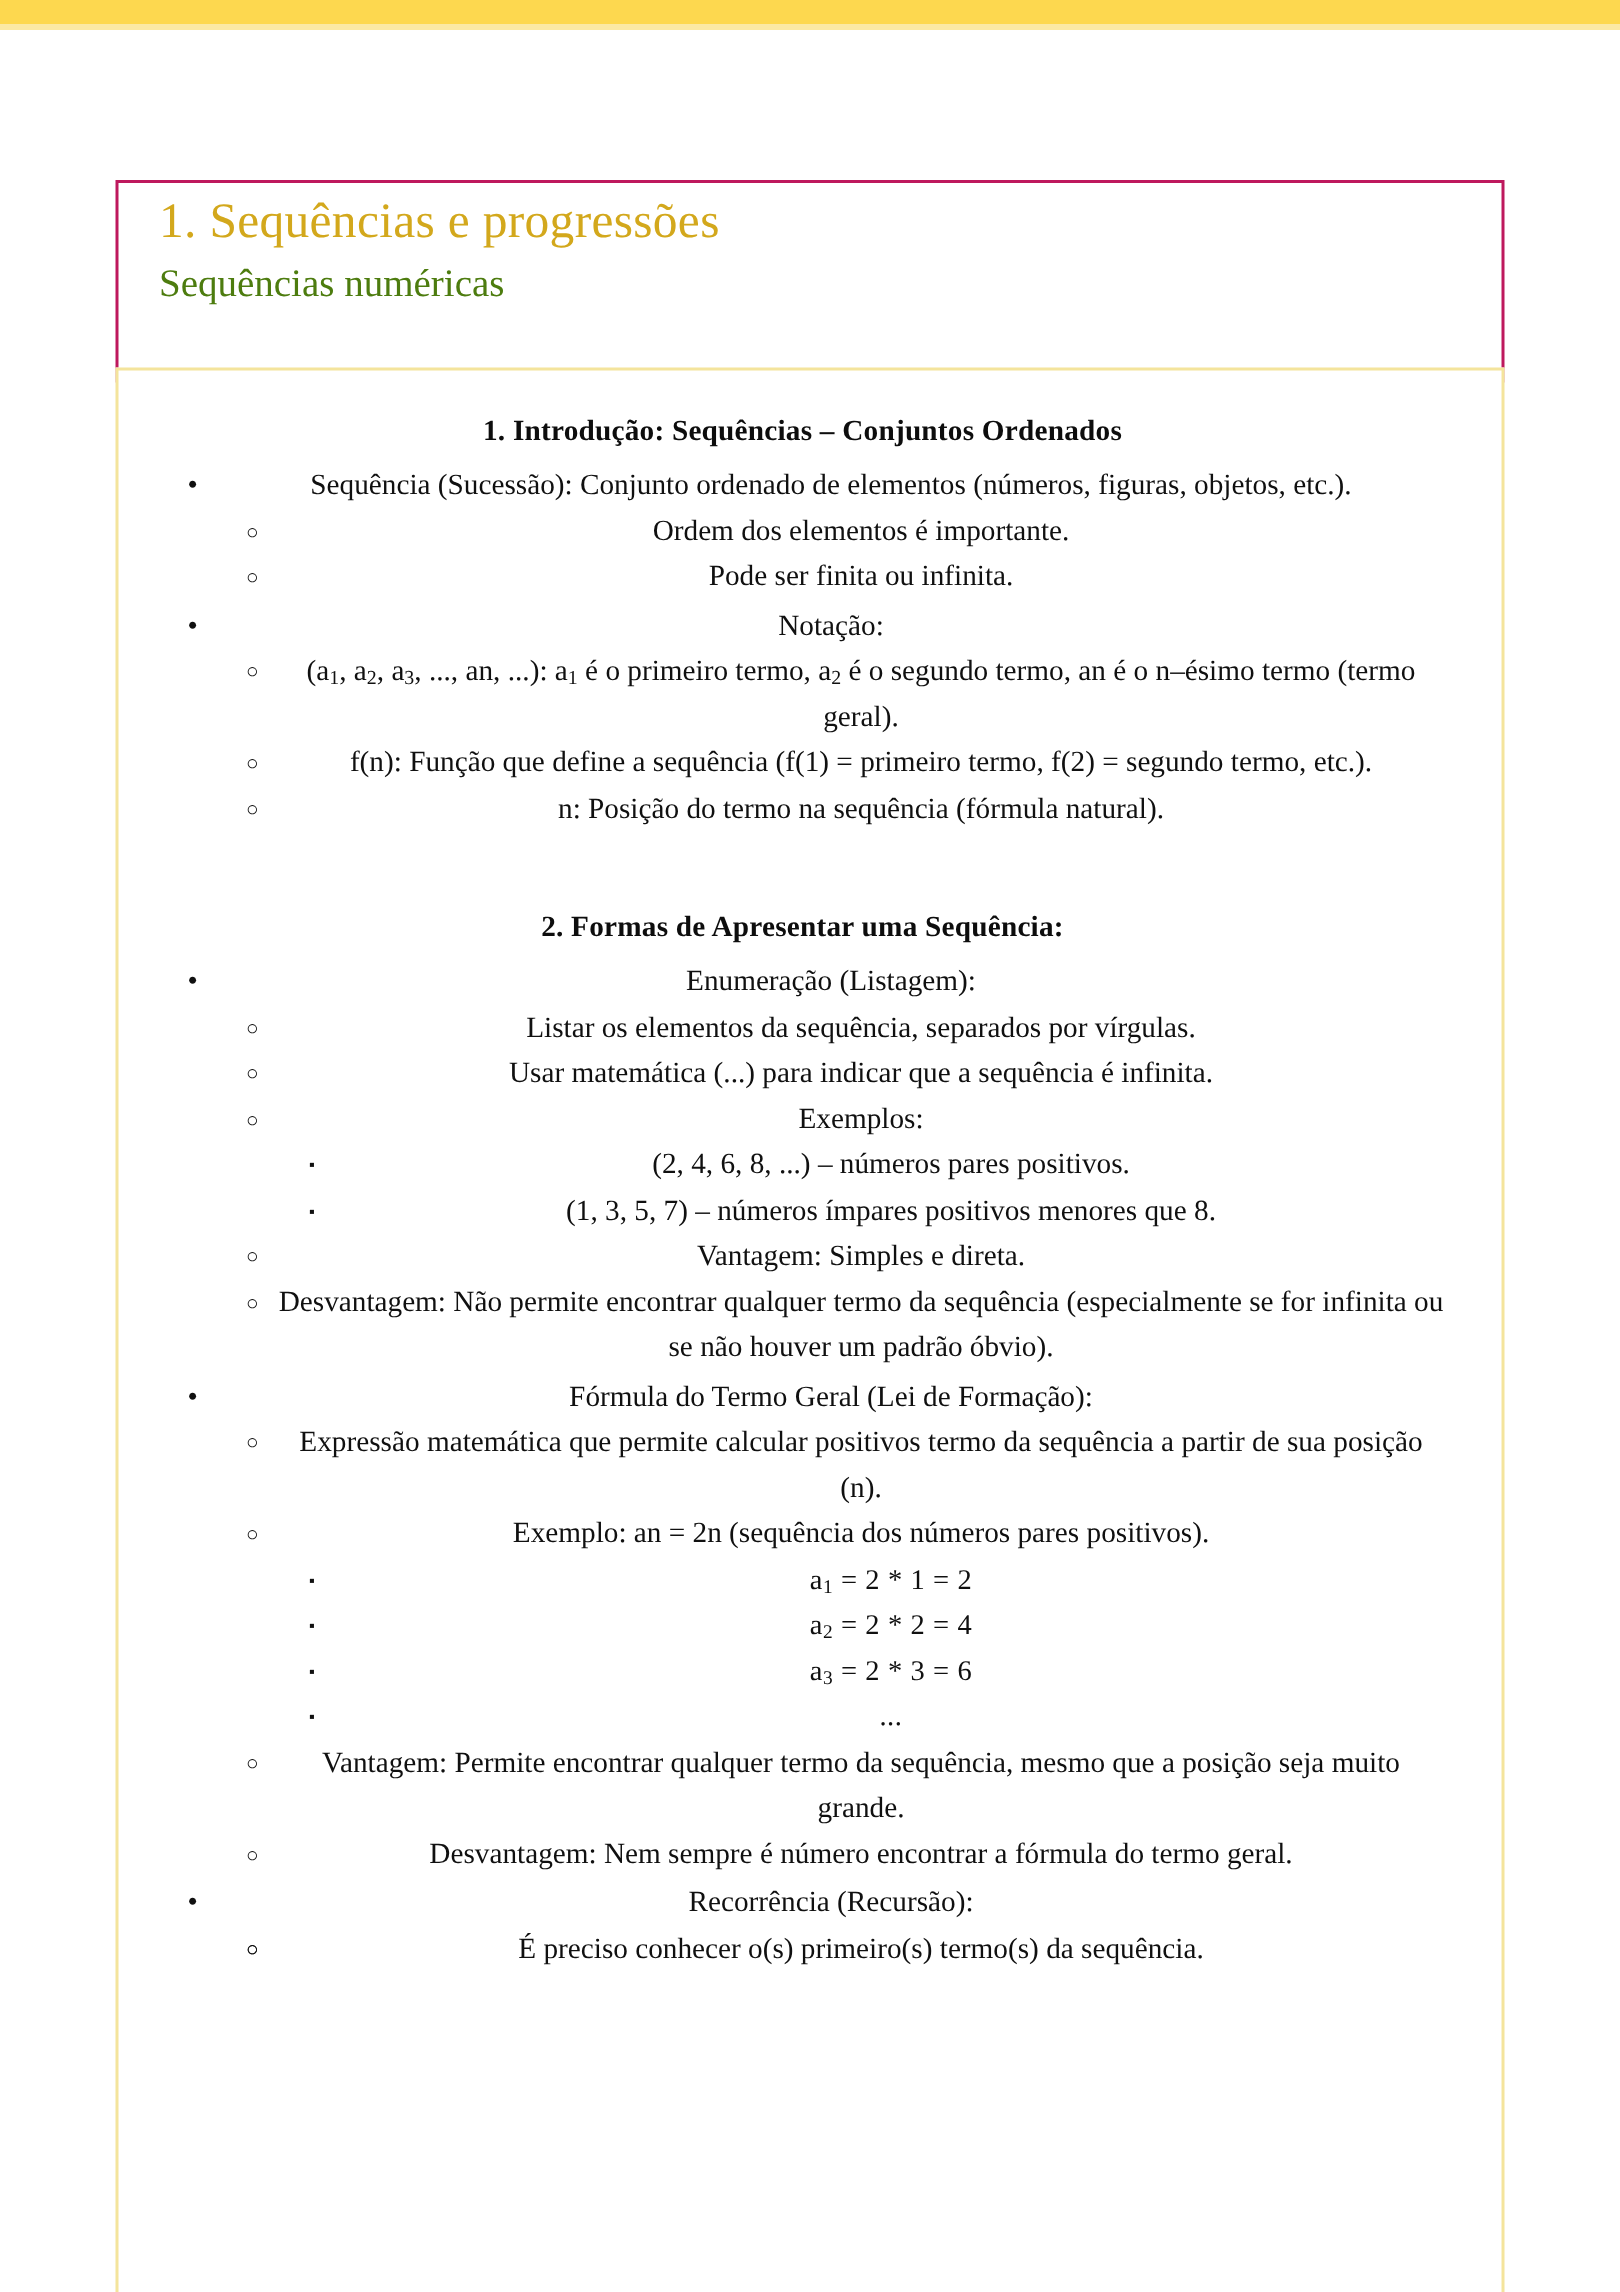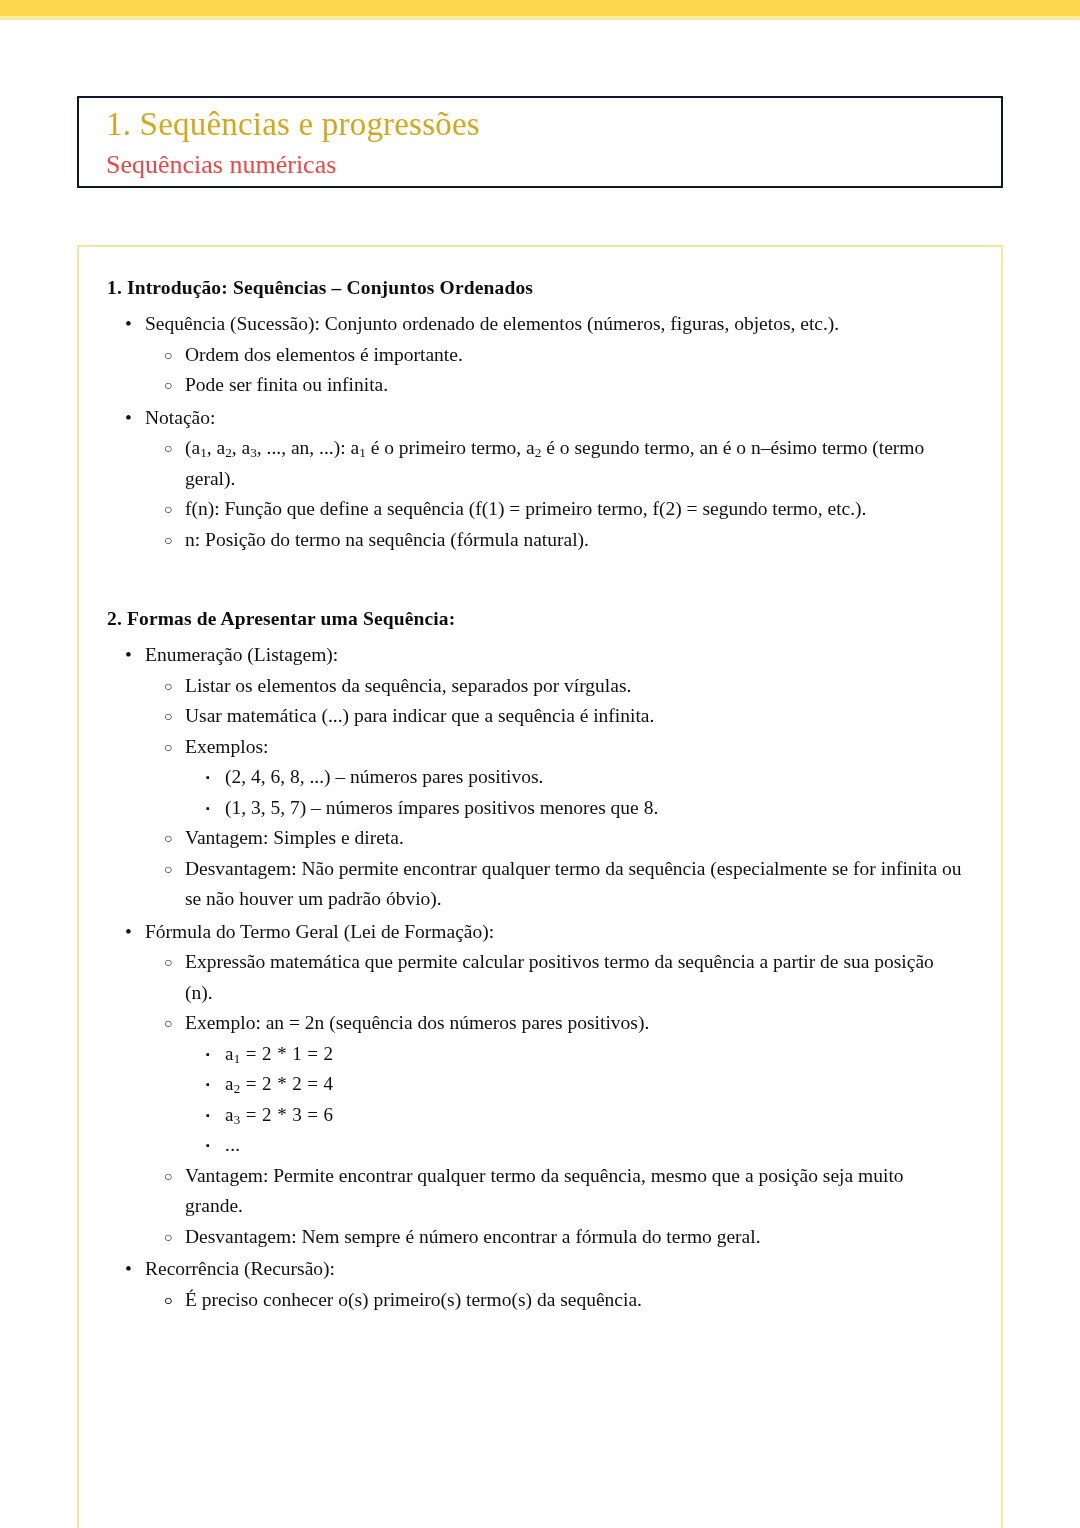--- a/index.html
+++ b/index.html
@@ -31,59 +31,60 @@
     left: 0;
     width: 1080px;
     height: 4px;
     background: #fbe9a4;
   }
 
   
   .title-box {
     position: absolute;
     left: 77px;
-    top: 96px;
+    top: 120px;
     width: 926px;
-    height: 92px;
-    border: 2px solid #0f172a;
+    height: 135px;
+    border: 2px solid #be185d;
     box-sizing: border-box;
     background: #ffffff;
   }
   .title-main {
     position: absolute;
     left: 27px;
     top: 8px;
     font-size: 33px;
     color: #d3a81c;
     letter-spacing: 0.2px;
     white-space: nowrap;
   }
   .title-sub {
     position: absolute;
     left: 27px;
     top: 52px;
     font-size: 26px;
-    color: #ef4444;
+    color: #4d7c0f;
     white-space: nowrap;
   }
 
   
   .content-box {
     position: absolute;
     left: 77px;
     top: 245px;
     width: 926px;
     height: 1320px;
     border: 2px solid #f4e49c;
     box-sizing: border-box;
     background: #ffffff;
     overflow: hidden;
   }
   .content-inner {
     padding: 30px 38px 0 28px;
+    text-align: center;
   }
 
   
   .sect-head {
     font-size: 19.5px;
     font-weight: bold;
     color: #0d0d0d;
     margin: 0 0 10px 0;
     letter-spacing: 0.15px;
   }

